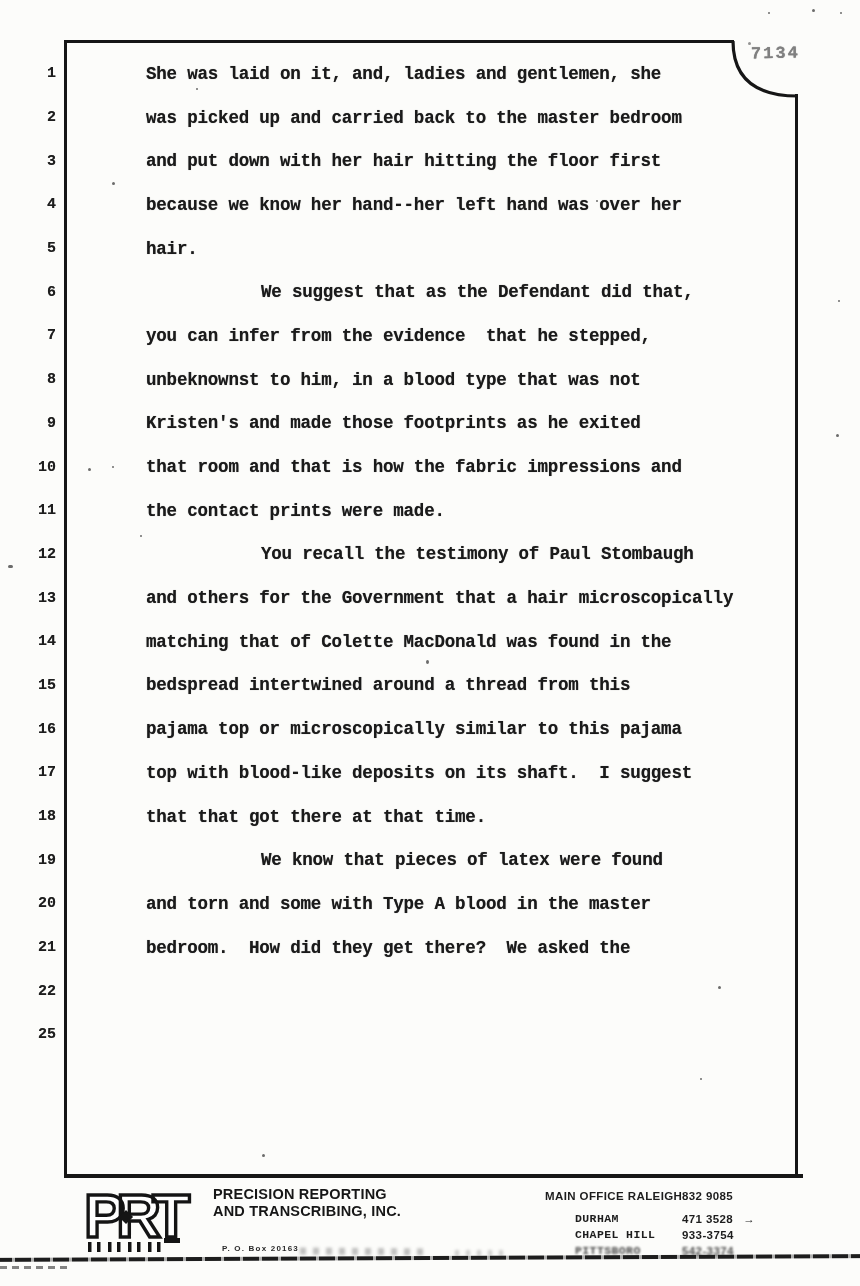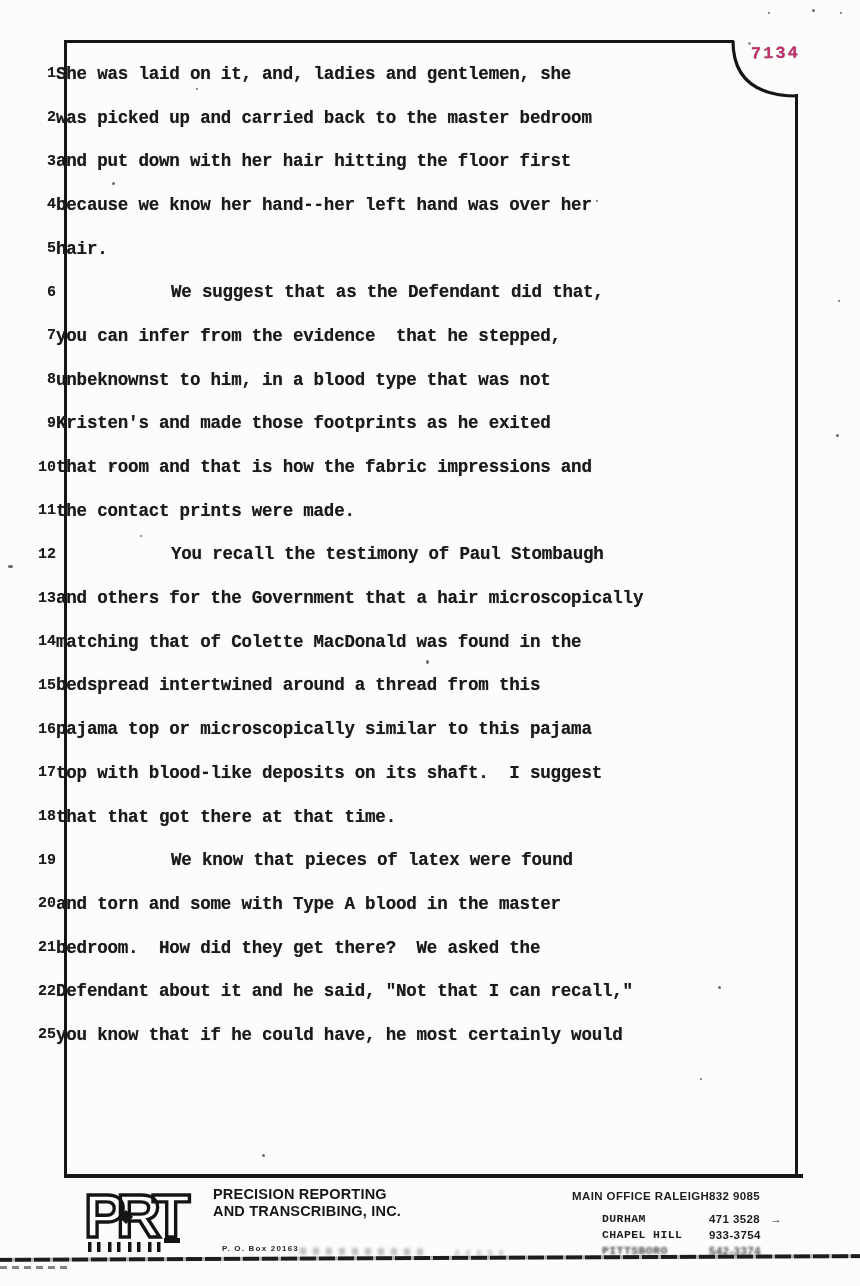--- a/index.html
+++ b/index.html
@@ -17,47 +17,47 @@
   #corner-arc{position:absolute;left:730px;top:38px;width:72px;height:62px;}
   
   #transcript-lines{position:absolute;left:0;top:52px;width:860px;}
   .t-row{display:flex;align-items:center;height:43.7px;}
   .t-num{
     width:56px;text-align:right;flex:0 0 56px;
     font:700 15px "Liberation Mono",monospace;color:#1d1d1d;
     text-shadow:0 0 .6px rgba(20,20,20,.6);
   }
   .t-text{
-    white-space:pre;
+    margin-left:90px;white-space:pre;
     font:700 17.5px "Liberation Mono",monospace;color:#1a1a1a;
     letter-spacing:-.2px;
     text-shadow:0 0 .7px rgba(25,25,25,.65);
   }
   .t-row.indent .t-text{padding-left:115px;}
   
   #page-number{
     position:absolute;left:751px;top:44px;
-    font:700 17px "Liberation Mono",monospace;color:#be185d;
+    font:700 17px "Liberation Mono",monospace;color:#737373;
     letter-spacing:2px;transform:rotate(-1deg);
     text-shadow:0 0 .8px rgba(30,30,30,.6);opacity:.9;
   }
   
   #footer{position:absolute;left:0;top:1178px;width:860px;height:100px;}
   #prt-logo{position:absolute;left:84px;top:4px;width:120px;height:78px;}
   #company-name{
     position:absolute;left:213px;top:8px;
     font:700 14.5px "Liberation Sans",sans-serif;color:#161616;
     line-height:17px;letter-spacing:.2px;filter:blur(.2px);
   }
   #po-box{
     position:absolute;left:222px;top:66px;
     font:700 8px "Liberation Sans",sans-serif;color:#2b2b2b;
     letter-spacing:1.2px;filter:blur(.6px);
   }
-  #offices{position:absolute;left:572px;top:10px;width:256px;}
+  #offices{position:absolute;left:545px;top:10px;width:256px;}
   .office-row{
     display:grid;grid-template-columns:137px 1fr;
     font:700 11.5px "Liberation Sans",sans-serif;color:#1d1d1d;
     letter-spacing:.4px;line-height:16px;filter:blur(.25px);
   }
   .office-row .o-name{white-space:nowrap;}
   .office-row.sub .o-name{padding-left:30px;font-family:Liberation Mono, monospace;}
   .office-row.first{margin-bottom:7px;}
   .office-row.dim{filter:blur(.8px);opacity:.8;}
   .o-note{margin-left:10px;font-weight:900;}
@@ -198,28 +198,26 @@
     <span class="t-text">and torn and some with Type A blood in the master</span>
   </div>
 
   <div class="t-row">
     <span class="t-num">21</span>
     <span class="t-text">bedroom.  How did they get there?  We asked the</span>
   </div>
 
   <div class="t-row">
     <span class="t-num">22</span>
-    <span class="t-text">Defendant about it and he said, "Not that I can recall,"</span>
   </div>
 
 
 
   <div class="t-row">
     <span class="t-num">25</span>
-    <span class="t-text">you know that if he could have, he most certainly would</span>
   </div>
 </div>
 
 <div id="footer">
   <svg id="prt-logo" viewBox="0 0 120 78">
     <text x="0" y="55" font-family="Liberation Sans, sans-serif" font-size="62" font-weight="900" letter-spacing="-9" fill="#ffffff" stroke="#141414" stroke-width="3.4">PRT</text>
     <rect x="37" y="30" width="10" height="10" transform="rotate(45 42 35)" fill="#141414"></rect>
     <g fill="#141414">
       <rect x="4" y="60" width="3.5" height="10"></rect>
       <rect x="13" y="60" width="3.5" height="10"></rect>

